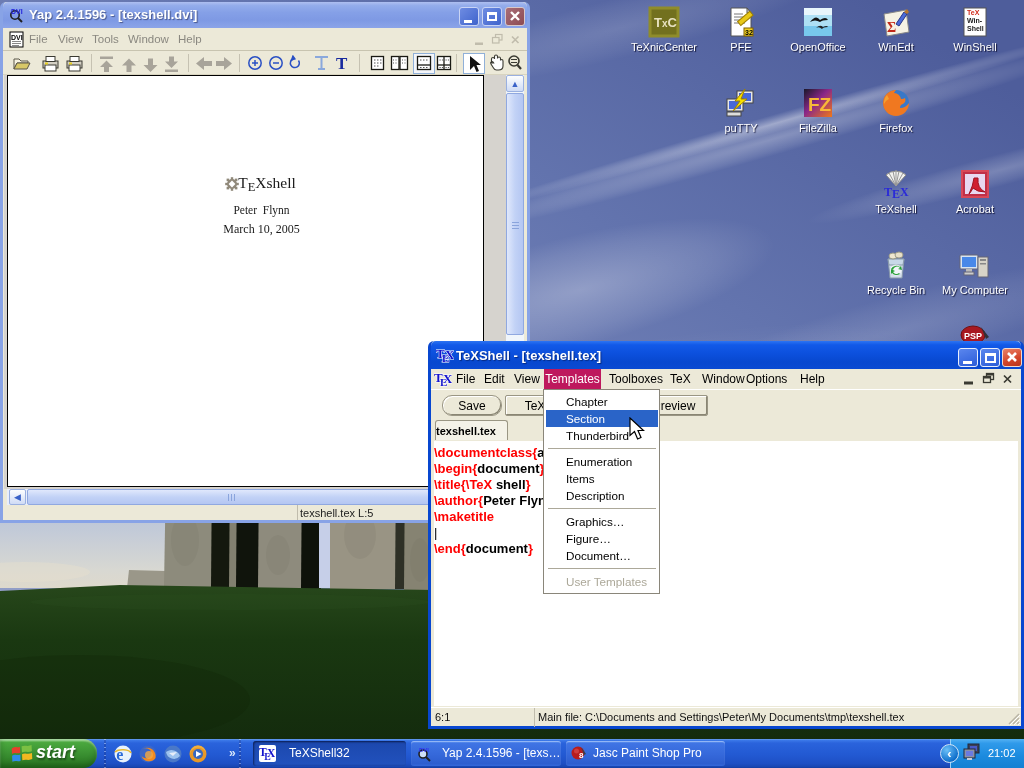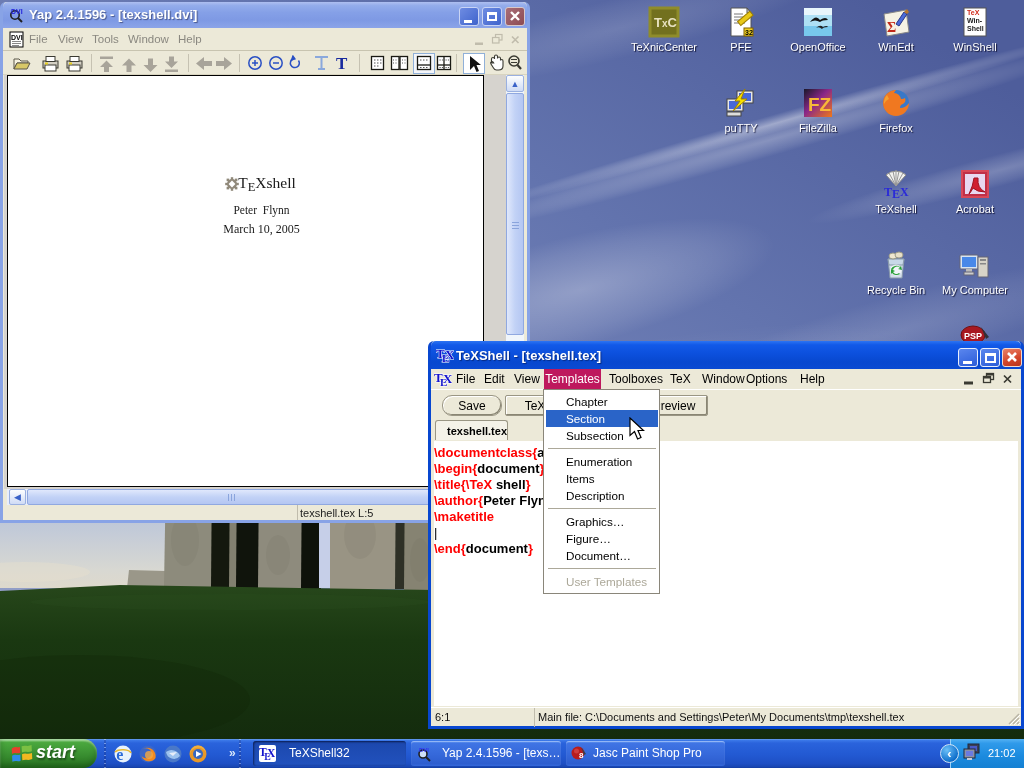--- a/index.html
+++ b/index.html
@@ -493,21 +493,21 @@
       </svg>
   </div>
 
   <div class="abs" style="left:0;top:49px;width:590px;height:28px;background:#ece9d8;">
     <div class="abs" style="left:11px;top:5px;width:60px;height:21px;background:#ece9d8;border:1px solid #9a9684;border-radius:10px;box-shadow:inset -1px -1px 0 #8a8674, inset 1px 1px 0 #fff;text-align:center;font-size:12px;line-height:20px;">Save</div>
     <div class="abs" style="left:74px;top:5px;width:60px;height:21px;background:#ece9d8;border:1px solid #9a9684;border-radius:2px;box-shadow:inset -1px -1px 0 #8a8674, inset 1px 1px 0 #fff;text-align:center;font-size:12px;line-height:20px;">TeX</div>
     <div class="abs" style="left:209px;top:5px;width:68px;height:21px;background:#ece9d8;border:1px solid #9a9684;border-radius:2px;box-shadow:inset -1px -1px 0 #8a8674, inset 1px 1px 0 #fff;text-align:center;font-size:12px;line-height:20px;">Preview</div>
   </div>
 
   <div class="abs" style="left:0;top:77px;width:590px;height:23px;background:#ece9d8;">
-    <div class="abs" style="left:4px;top:2px;width:73px;height:20px;background:#f4f2e8;border:1px solid #9a9684;border-bottom:none;border-radius:3px 3px 0 0;font-size:11px;font-weight:bold;text-align:right;line-height:20px;">texshell.tex</div>
+    <div class="abs" style="left:4px;top:2px;width:73px;height:20px;background:#f4f2e8;border:1px solid #9a9684;border-bottom:none;border-radius:3px 3px 0 0;font-size:11px;font-weight:bold;text-align:left;line-height:20px;">texshell.tex</div>
   </div>
 
   <div class="abs" style="left:3px;top:100px;width:584px;height:265px;background:#fff;font-weight:bold;font-size:13px;line-height:16px;white-space:pre;">
     <div class="abs" style="left:0px;top:4px;color:#f00;">\documentclass{<span style="color:#000">a</span>
 \begin{<span style="color:#000">document</span>}
 \title{\TeX <span style="color:#000">shell</span>}
 \author{<span style="color:#000">Peter Flynn</span>}
 \maketitle
 <span style="color:#000;font-weight:normal;">|</span>
 \end{<span style="color:#000">document</span>}</div>
@@ -528,21 +528,21 @@
           <line x1="13" y1="7" x2="7" y2="13"></line>
           <line x1="13" y1="11" x2="11" y2="13"></line>
         </g>
       </svg>
   </div>
 </div>
 
 <div id="popup" class="abs">
   <div class="pitem" style="top:3px;">Chapter</div>
   <div class="pitem" style="top:20px;background:#2a64c8;color:#fff;">Section</div>
-  <div class="pitem" style="top:37px;">Subsection</div>
+  <div class="pitem" style="top:37px;">Thunderbird</div>
   <div class="psep" style="top:58px;"></div>
   <div class="pitem" style="top:63px;">Enumeration</div>
   <div class="pitem" style="top:80px;">Items</div>
   <div class="pitem" style="top:97px;">Description</div>
   <div class="psep" style="top:118px;"></div>
   <div class="pitem" style="top:123px;">Graphics…</div>
   <div class="pitem" style="top:140px;">Figure…</div>
   <div class="pitem" style="top:157px;">Document…</div>
   <div class="psep" style="top:178px;"></div>
   <div class="pitem" style="top:183px;color:#aca899;">User Templates</div>

